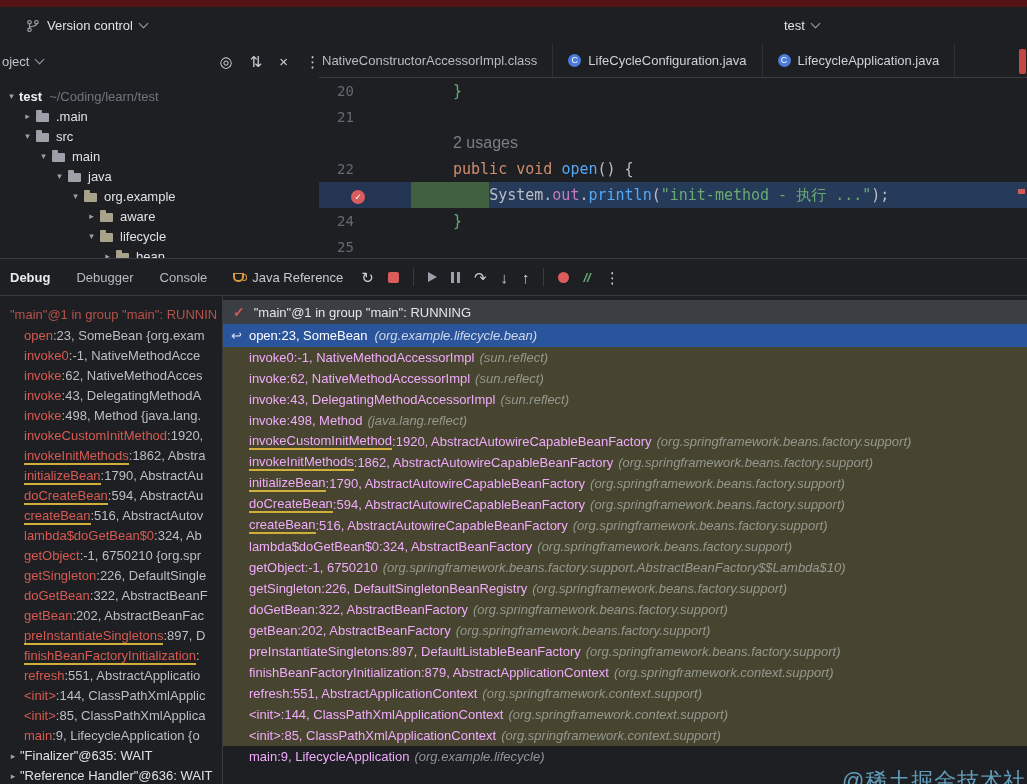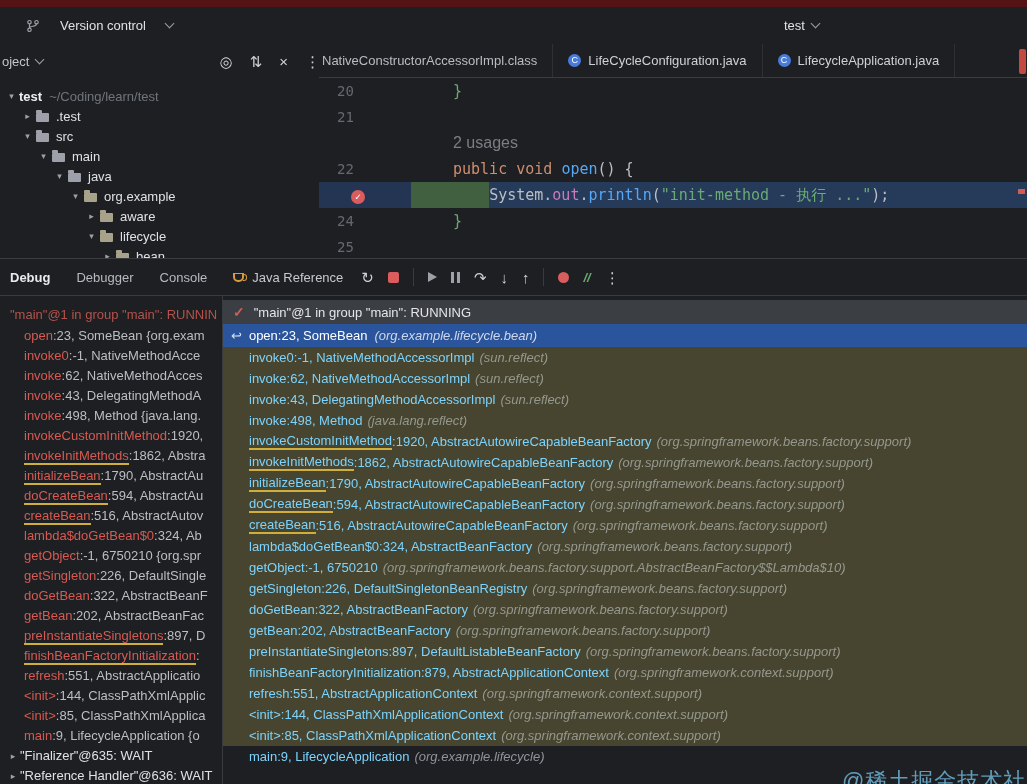--- a/index.html
+++ b/index.html
@@ -2,21 +2,21 @@
 <html><head>
 <meta charset="utf-8">
 <style>
   html,body{margin:0;padding:0}
   body{width:1027px;height:784px;background:#1e1f22;overflow:hidden;position:relative;
        font-family:"Liberation Sans",sans-serif;color:#bcbec4;-webkit-font-smoothing:antialiased}
 
   
   .top-strip{position:absolute;top:0;left:0;width:1027px;height:7px;background:#541416}
   .titlebar{position:absolute;top:7px;left:0;width:1027px;height:37px;background:#1e1f22;display:flex;align-items:center}
-  .vc{display:flex;align-items:center;gap:20px;margin-left:26px;font-size:13px;color:#dfe1e5;cursor:default}
+  .vc{display:flex;align-items:center;gap:7px;margin-left:26px;font-size:13px;color:#dfe1e5;cursor:default}
   .runcfg{position:absolute;left:784px;display:flex;align-items:center;gap:7px;font-size:13px;color:#dfe1e5}
   .chev{width:6px;height:6px;border-right:1.5px solid #9da0a8;border-bottom:1.5px solid #9da0a8;transform:rotate(45deg);margin-top:-4px}
 
   
   .project-panel{position:absolute;left:0;top:44px;width:367px;height:214px;background:#1e1f22;border-right:1px solid #393b40;box-sizing:border-box;overflow:hidden}
   .pp-header{height:34px;display:flex;align-items:center;padding:0 14px 0 2px;font-size:13px;color:#c2c5cb}
   .pp-title{display:flex;align-items:center;gap:7px}
   .pp-icons{margin-left:auto;display:flex;gap:17px;color:#9da0a8;font-size:13px;align-items:center}
   .tree{padding-top:8px}
   .tree-row{height:20px;display:flex;align-items:center;font-size:13px;color:#dfe1e5;white-space:nowrap}
@@ -80,21 +80,21 @@
   .thread-item .tchev{width:14px;color:#9da0a8;font-size:9px;text-align:center}
   .debug-divider{position:absolute;left:222px;top:296px;width:1px;height:488px;background:#393b40}
   .debug-right{position:absolute;left:223px;top:296px;width:804px;height:488px;background:#1e1f22;overflow:hidden}
   .thread-row{height:24px;margin-top:4px;background:#3b3e43;display:flex;align-items:center;padding-left:10px;gap:9px;font-size:13px;color:#e4e6ea}
   .check{color:#cf5b56;font-size:14px;font-weight:700}
   .selected-row{height:23px;background:#2a549b;display:flex;align-items:center;padding-left:8px;gap:7px;font-size:13px;color:#ffffff}
   .selected-row .ret{color:#d8e2f5;font-size:13px}
   .selected-row .pkg{color:#cfd8ea;font-style:italic}
   .frame-row{height:21px;display:flex;align-items:center;padding-left:26px;font-size:13px;color:#b3b6bc;white-space:nowrap;overflow:hidden}
   .frame-row.lib{background:#47452f}
-  .frame-row .ft{color:#7dd3fc}
+  .frame-row .ft{color:#f0abfc}
   .frame-row .ul{border-bottom:2px solid #cfae39}
   .frame-row .pkg{font-style:italic;color:#95988f;margin-left:5px}
   .frame-row.user .pkg{color:#8f939a}
   .watermark{position:absolute;left:842px;top:766px;font-size:22px;color:#7dd3fc;opacity:.7;letter-spacing:1px;z-index:5}
 </style>
 </head>
 <body>
 
 <div class="top-strip"></div>
 
@@ -131,21 +131,21 @@
   </div>
   <div class="tree">
       <div class="tree-row" style="padding-left: 4px;">
         <span class="tree-chevron">▾</span>
         <span class="tree-label bold">test</span>
         <span class="tree-suffix"> ~/Coding/learn/test</span>
       </div>
       <div class="tree-row" style="padding-left: 20px;">
         <span class="tree-chevron">▸</span>
         <span class="icon-folder"></span>
-        <span class="tree-label">.test</span>
+        <span class="tree-label">.main</span>
       </div>
       <div class="tree-row" style="padding-left: 20px;">
         <span class="tree-chevron">▾</span>
         <span class="icon-folder"></span>
         <span class="tree-label">src</span>
       </div>
       <div class="tree-row" style="padding-left: 36px;">
         <span class="tree-chevron">▾</span>
         <span class="icon-folder"></span>
         <span class="tree-label">main</span>

